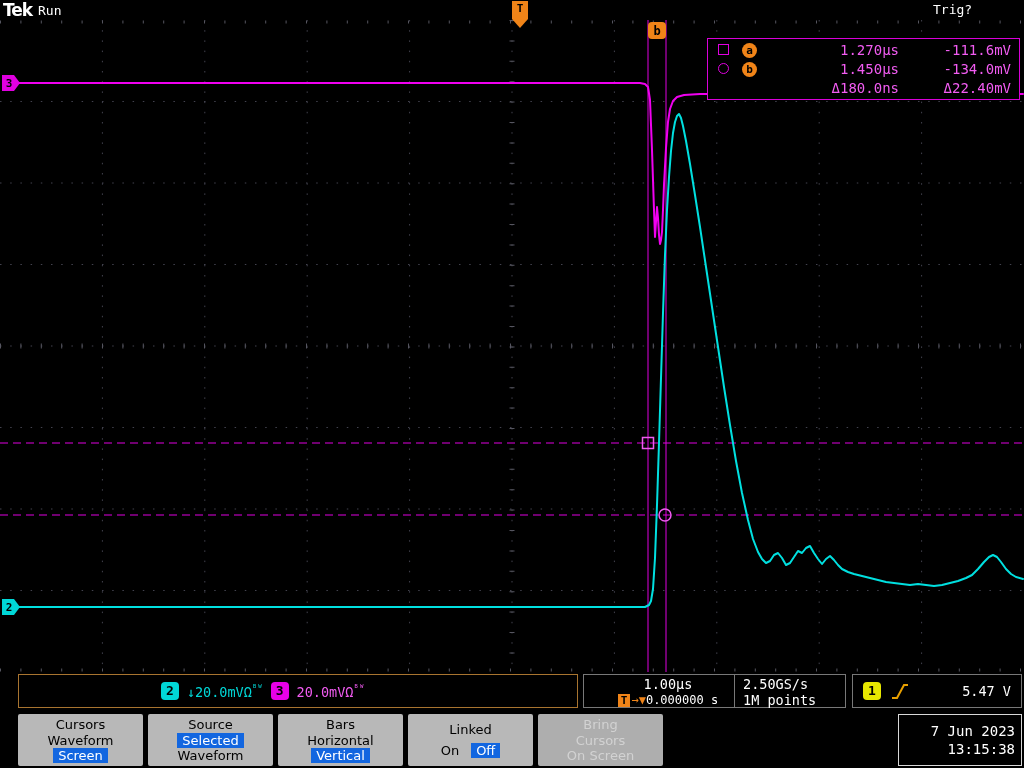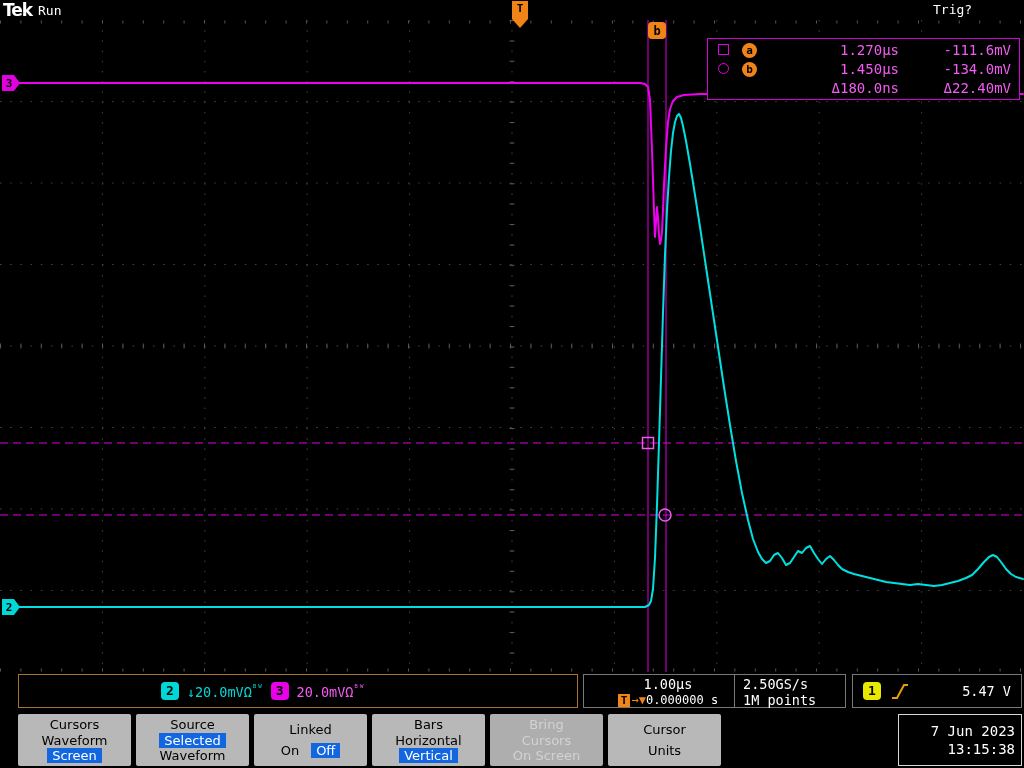--- a/index.html
+++ b/index.html
@@ -54,21 +54,21 @@
   .tline2{font-size:12px;}
   .tbadge{background:#f08418;color:#000;font-weight:bold;font-size:11px;padding:0 3px;margin-right:1px;}
   .orange{color:#f08418;}
   .abox{left:734px;width:112px;line-height:16px;padding:1px 0 0 8px;}
   .trbox{left:852px;width:170px;display:flex;align-items:center;gap:10px;padding:0 10px;}
   .tlevel{margin-left:auto;}
   .edge{flex:none;}
 
   
   .menubar{position:absolute;left:18px;top:714px;display:flex;gap:5px;z-index:3;}
-  .mbtn{width:113px;height:52px;background:#b8b8b8;color:#000;border-radius:2px;
+  .mbtn{width:125px;height:52px;background:#b8b8b8;color:#000;border-radius:2px;
         display:flex;flex-direction:column;justify-content:space-evenly;align-items:center;
         font-size:13px;text-align:center;box-sizing:border-box;padding:2px 0;}
   .mbtn.disabled{background:#aeaeae;color:#d2d2d2;}
   .mline{display:flex;gap:12px;justify-content:center;line-height:15px;white-space:nowrap;}
   .hl{background:#1266e0;color:#fff;padding:0 5px;}
 
   .datetime{position:absolute;left:898px;top:714px;width:124px;height:52px;background:#000;
             border:1px solid #d8d8d8;box-sizing:border-box;z-index:3;color:#fff;
             font-family:"DejaVu Sans Mono",monospace;font-size:14px;display:flex;
             flex-direction:column;justify-content:center;align-items:flex-end;
@@ -206,55 +206,47 @@
         </div>
         <div class="mline">
           <span class="hl">Selected</span>
         </div>
         <div class="mline">
           <span>Waveform</span>
         </div>
       </div>
       <div class="mbtn">
         <div class="mline">
+          <span>Bars</span>
+        </div>
+        <div class="mline">
+          <span>Horizontal</span>
+        </div>
+        <div class="mline">
+          <span class="hl">Vertical</span>
+        </div>
+      </div>
+      <div class="mbtn">
+        <div class="mline">
           <span>Linked</span>
         </div>
         <div class="mline">
           <span>On</span>
           <span class="hl">Off</span>
         </div>
       </div>
-      <div class="mbtn">
-        <div class="mline">
-          <span>Bars</span>
-        </div>
-        <div class="mline">
-          <span>Horizontal</span>
-        </div>
-        <div class="mline">
-          <span class="hl">Vertical</span>
-        </div>
-      </div>
       <div class="mbtn disabled">
         <div class="mline">
           <span>Bring</span>
         </div>
         <div class="mline">
           <span>Cursors</span>
         </div>
         <div class="mline">
           <span>On Screen</span>
-        </div>
-      </div>
-      <div class="mbtn">
-        <div class="mline">
-          <span>Cursor</span>
-        </div>
-        <div class="mline">
-          <span>Units</span>
         </div>
       </div>
     </div>
 
   <div class="datetime">
     <div>7 Jun 2023</div>
     <div>13:15:38</div>
   </div>
 
 </div>

